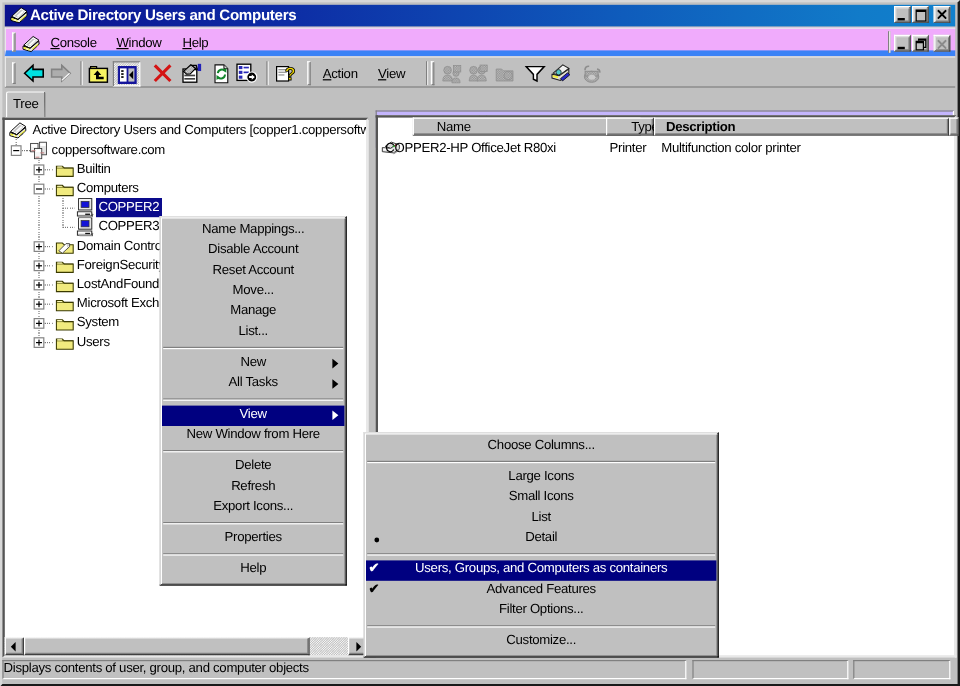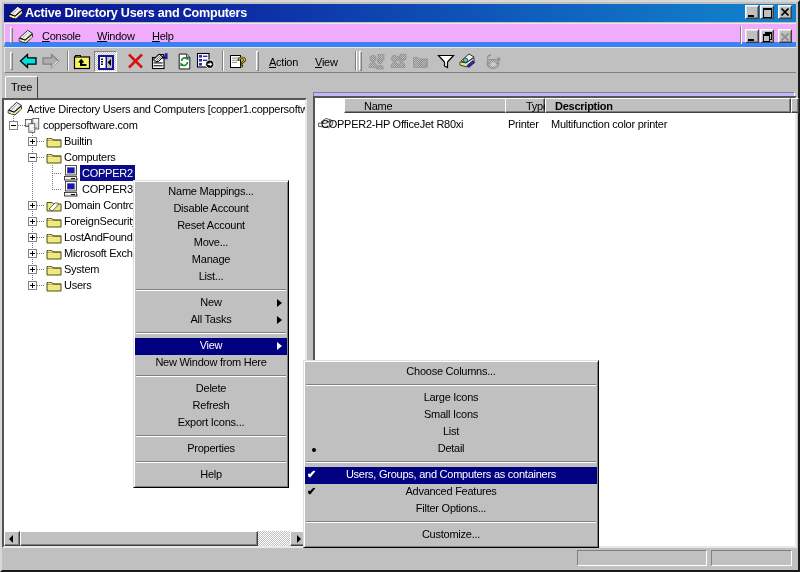--- a/index.html
+++ b/index.html
@@ -433,20 +433,21 @@
       <circle cx="11.2" cy="6.9" r="0.9" fill="#28a428"></circle>
       <circle cx="12.8" cy="6.3" r="0.8" fill="#c03838"></circle>
       <polygon points="11,12.4 15.8,9 15.8,10.4 11,13.8" fill="#909090"></polygon>
     </svg>
     <span class="abs" style="left:6px;top:20px;white-space:nowrap;">COPPER2-HP OfficeJet R80xi</span>
     <span class="abs" style="left:193px;top:20px;">Printer</span>
     <span class="abs" style="left:236px;top:20px;white-space:nowrap;">Multifunction color printer</span>
   </div>
 
   <div id="status" class="abs">
+    <div class="abs spanel" style="left:0px;top:2px;width:570px;">Displays contents of user, group, and computer objects</div>
     <div class="abs spanel" style="left:575px;top:2px;width:130px;"></div>
     <div class="abs spanel" style="left:709px;top:2px;width:81px;"></div>
   </div>
 
   <div class="abs menu" style="left:131px;top:178px;width:156px;">
     <div class="mi">Name Mappings...</div>
     <div class="mi">Disable Account</div>
     <div class="mi">Reset Account</div>
     <div class="mi">Move...</div>
     <div class="mi">Manage</div>

